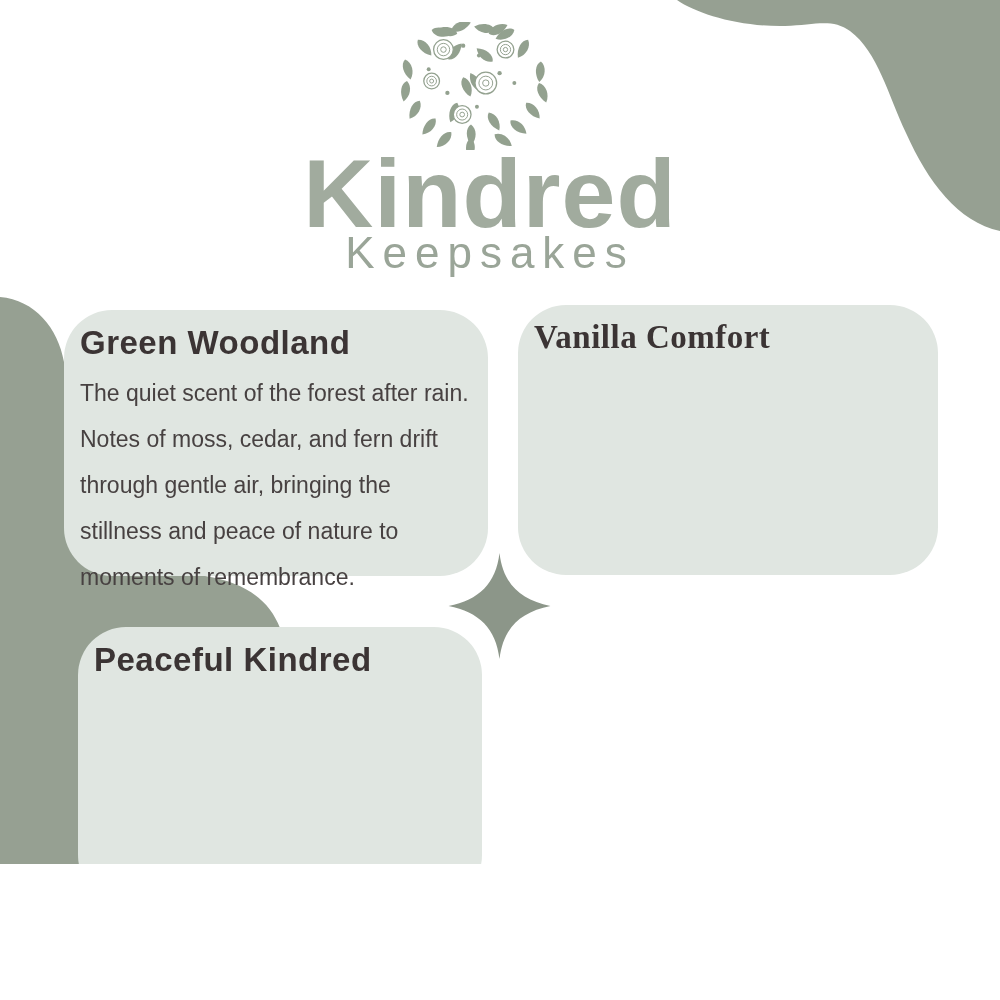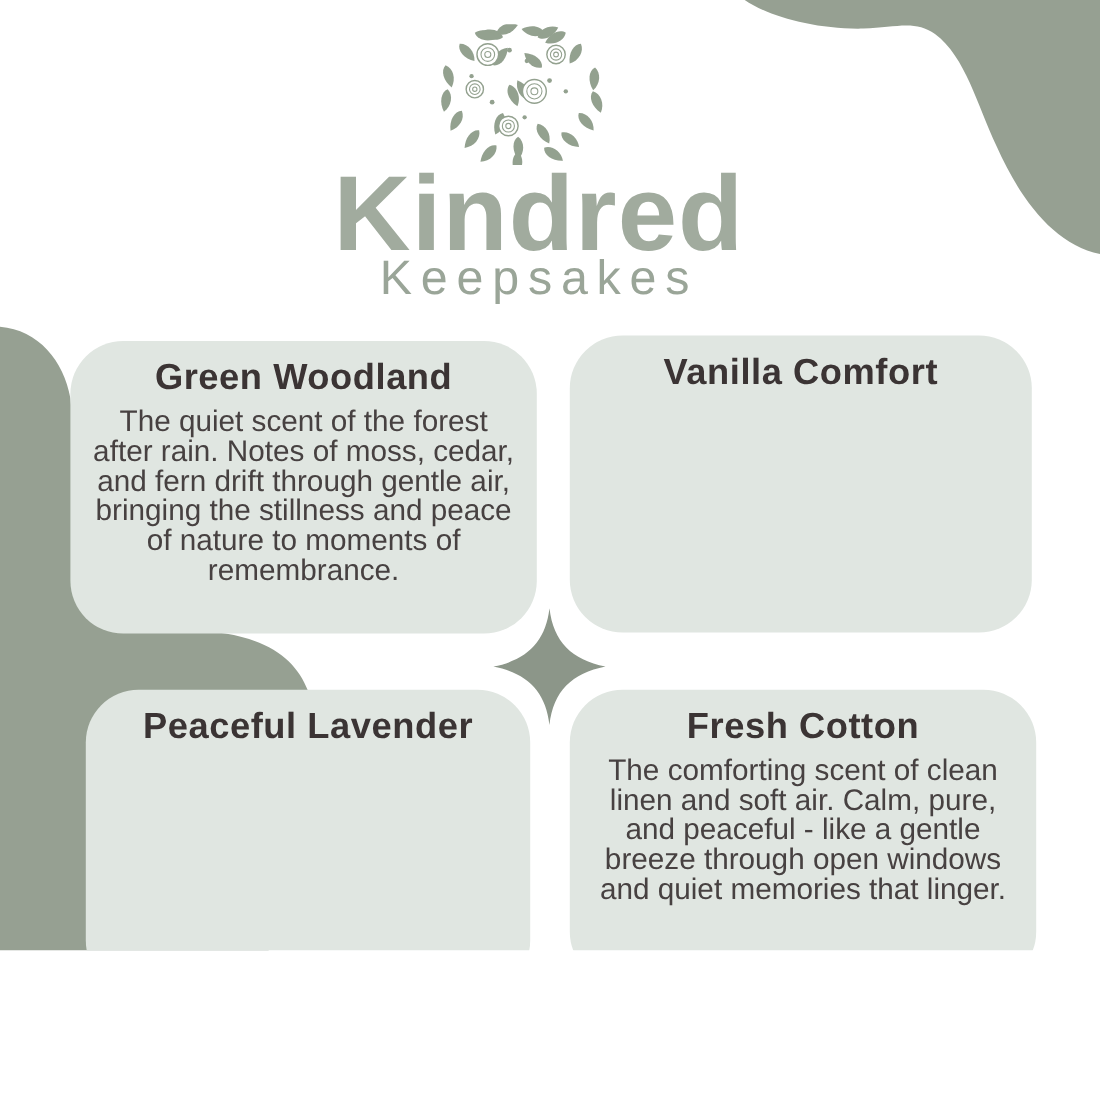--- a/index.html
+++ b/index.html
@@ -12,32 +12,32 @@
   .brand-name{
     position:absolute;left:0;top:138px;width:980px;text-align:center;
     font-size:97px;font-weight:bold;letter-spacing:1px;color:#a1ab9e;
   }
   .brand-tagline{
     position:absolute;left:0;top:228px;width:980px;text-align:center;
     font-size:44px;font-weight:normal;letter-spacing:8px;color:#9aa598;
   }
   .card{
     position:absolute;background:#e0e6e1;border-radius:48px;
-    box-sizing:border-box;padding:12px 16px 0 16px;text-align:center;
+    box-sizing:border-box;padding:12px 16px 0 16px;
   }
   .card-title{
     font-size:33px;font-weight:bold;color:#3b3434;letter-spacing:0.5px;
     margin:2px 0 8px 0;
   }
   .card-desc{
-    font-size:27px;line-height:27px;color:#474141;margin:0 auto;
+    font-size:23px;line-height:46px;color:#474141;margin:0 auto;
     max-width:392px;
   }
   .card1{left:64px;top:310px;width:424px;height:266px;}
-  .card2{left:518px;top:305px;width:420px;height:270px;}
+  .card2{left:518px;top:305px;width:420px;height:270px;font-family:Liberation Serif, serif;}
   .card3{left:78px;top:627px;width:404px;height:276px;}
   .card4{left:518px;top:627px;width:424px;height:268px;}
   .sparkle{position:absolute;left:448px;top:553px;width:103px;height:106px;}
 </style>
 </head>
 <body>
 
 <div class="canvas">
 
   <svg class="bg-svg" viewBox="0 0 1000 1000" aria-hidden="true">
@@ -128,25 +128,21 @@
   <div class="card card1">
     <div class="card-title">Green Woodland</div>
     <div class="card-desc">The quiet scent of the forest after rain. Notes of moss, cedar, and fern drift through gentle air, bringing the stillness and peace of nature to moments of remembrance.</div>
   </div>
 
   <div class="card card2">
     <div class="card-title">Vanilla Comfort</div>
   </div>
 
   <div class="card card3">
-    <div class="card-title">Peaceful Lavender</div>
+    <div class="card-title">Peaceful Kindred</div>
   </div>
 
-  <div class="card card4">
-    <div class="card-title">Fresh Cotton</div>
-    <div class="card-desc">The comforting scent of clean linen and soft air. Calm, pure, and peaceful - like a gentle breeze through open windows and quiet memories that linger.</div>
-  </div>
 
   <svg class="sparkle" viewBox="0 0 100 104" aria-hidden="true">
     <path fill="#8c9689" d="M50,0 C53.5,30 70,46 100,52 C70,58 53.5,74 50,104 C46.5,74 30,58 0,52 C30,46 46.5,30 50,0 Z"></path>
   </svg>
 
 </div>
 
 </body></html>

